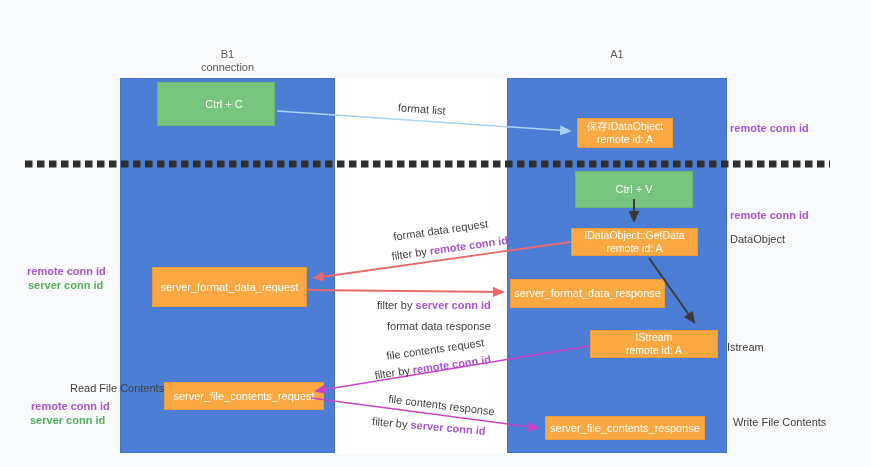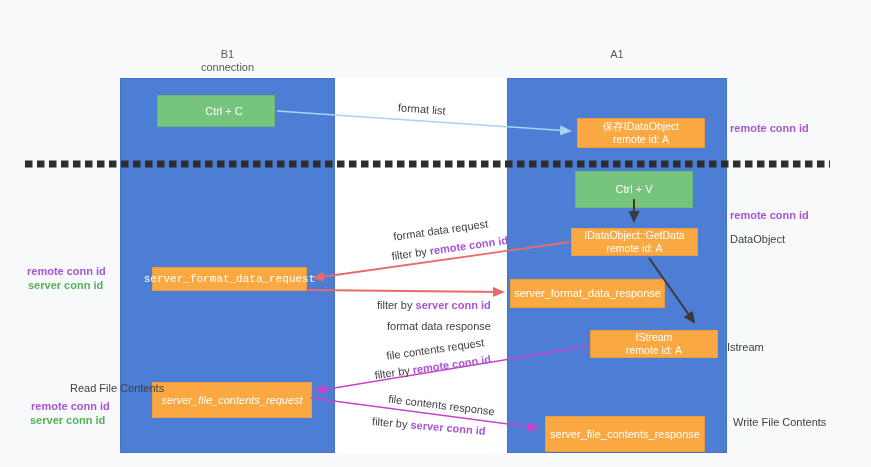--- a/index.html
+++ b/index.html
@@ -73,48 +73,48 @@
     <div>connection</div>
   </div>
   <div class="col-header hdr-right">
     <div>A1</div>
   </div>
 
   <div class="panel"></div>
   <div class="column col-left"></div>
   <div class="column col-right"></div>
 
-  <div class="box green" style="left:157px;top:95px;width:118px;height:32px;padding-left:16px;">
+  <div class="box green" style="left:157px;top:82px;width:118px;height:44px;padding-left:16px;">
     <span>Ctrl + C</span>
   </div>
-  <div class="box orange small" style="left:577px;top:118px;width:128px;height:30px;">
+  <div class="box orange small" style="left:577px;top:118px;width:96px;height:30px;">
     <span>保存IDataObject</span>
     <span>remote id: A</span>
   </div>
   <div class="box green" style="left:575px;top:171px;width:118px;height:37px;">
     <span>Ctrl + V</span>
   </div>
   <div class="box orange small" style="left:571px;top:228px;width:127px;height:28px;">
     <span>IDataObject::GetData</span>
     <span>remote id: A</span>
   </div>
-  <div class="box orange" style="left:152px;top:267px;width:155px;height:24px;font-family:Liberation Mono, monospace;">
+  <div class="box orange" style="left:152px;top:267px;width:155px;height:40px;">
     <span>server_format_data_request</span>
   </div>
   <div class="box orange" style="left:510px;top:279px;width:155px;height:29px;text-align:right;">
     <span>server_format_data_response</span>
   </div>
   <div class="box orange small" style="left:590px;top:330px;width:128px;height:28px;">
     <span>IStream</span>
     <span>remote id: A</span>
   </div>
-  <div class="box orange" style="left:152px;top:382px;width:160px;height:36px;font-style:italic;">
+  <div class="box orange" style="left:164px;top:382px;width:160px;height:28px;">
     <span>server_file_contents_request</span>
   </div>
-  <div class="box orange" style="left:545px;top:416px;width:160px;height:36px;">
+  <div class="box orange" style="left:545px;top:416px;width:160px;height:24px;">
     <span>server_file_contents_response</span>
   </div>
 
   <svg class="arrows" width="871" height="467" viewBox="0 0 871 467">
     <defs>
       <marker id="ah-blue" markerUnits="userSpaceOnUse" markerWidth="12" markerHeight="10" refX="10" refY="5" orient="auto">
           <path class="mk-blue" d="M0,0 L12,5 L0,10 z"></path>
         </marker>
       <marker id="ah-red" markerUnits="userSpaceOnUse" markerWidth="12" markerHeight="10" refX="10" refY="5" orient="auto">
           <path class="mk-red" d="M0,0 L12,5 L0,10 z"></path>

